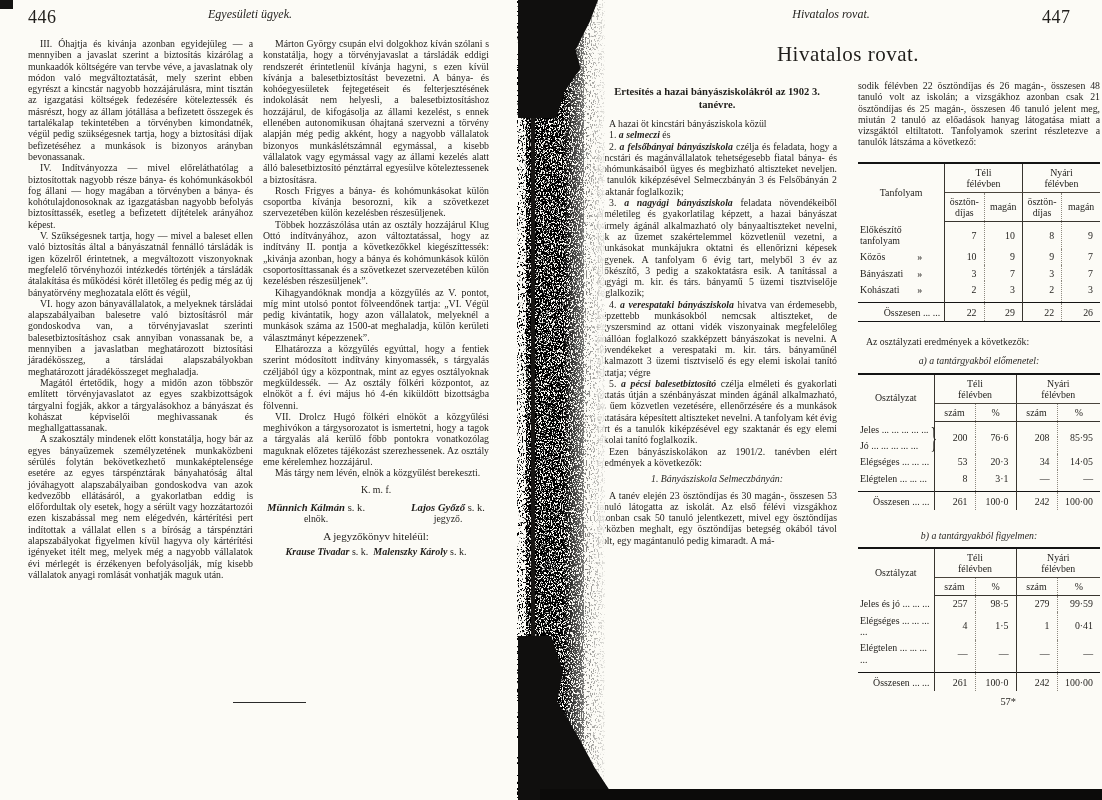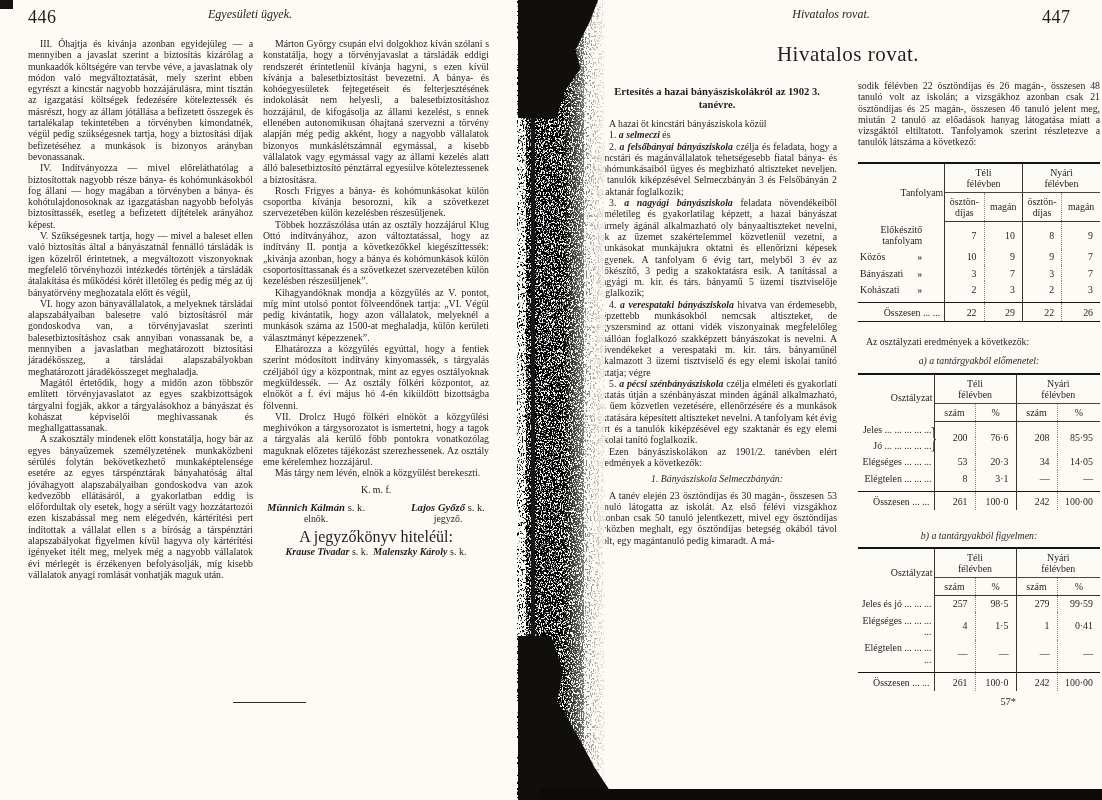--- a/index.html
+++ b/index.html
@@ -12,40 +12,40 @@
   
   .col{position:absolute;text-align:justify;font-size:9.8px;line-height:11.3px;}
   .para{margin:0;text-indent:12px;}
   .noind{text-indent:0;}
   .bi{font-style:italic;font-weight:bold;margin-top:26px;}
   
   .kmf{text-align:center;margin:5px 0 7px;text-indent:0;}
   .sigrow{display:flex;justify-content:space-between;padding:0 4px;font-size:10.6px;}
   .sigcol{text-align:center;}
   .role{text-align:center;font-size:9.8px;}
-  .attest{text-align:center;margin-top:7px;font-size:16px;}
+  .attest{text-align:center;margin-top:7px;font-size:11px;}
   .attestsigs{text-align:center;margin-top:3px;font-size:10px;}
   .end-rule{position:absolute;left:233px;top:702px;width:73px;border-top:1.4px solid #2a2a2a;}
   
   .rp-title{position:absolute;left:596px;top:42px;width:504px;text-align:center;
             font-size:21px;letter-spacing:.5px;}
   .art-head{margin:0 0 7px;font-size:10.6px;line-height:12.5px;font-weight:bold;
             text-align:center;text-indent:0;}
   .center-ital{text-align:center;font-style:italic;margin:5px 0;text-indent:0;}
   .note-line{margin:14px 0 0;text-indent:8px;}
   .sub-ital{text-align:center;font-style:italic;margin-top:8px;}
   
   .tbl{width:100%;border-collapse:collapse;border-top:2.6px solid #141414;
        font-size:9.9px;table-layout:fixed;margin-top:6px;}
   .tbl th{font-weight:normal;white-space:pre-line;text-align:center;padding:3px 1px;line-height:11px;}
   .tbl td{padding:2.5px 7px 2.5px 2px;text-align:right;}
   .tbl td.lbl{text-align:left;padding:2.5px 2px;position:relative;}
   .lbl-flex{display:flex;}
   .ditto{margin-left:auto;padding-right:20px;}
-  .tbl td.lbl,.tbl th.lblh{border-right:1px solid #39352f;text-align:right;}
+  .tbl td.lbl,.tbl th.lblh{border-right:1px solid #39352f;}
   .dot{border-left:1px dotted #8d887f;}
   .solid{border-left:1px solid #39352f;}
   .grp{border-bottom:1px solid #4a453d;}
   .gsep{border-right:1px solid #39352f;}
   .tbl thead tr:last-child th{border-bottom:1px solid #39352f;}
   .tbl tr.total td{border-top:1.7px solid #141414;padding-top:4px;}
   .tbl tr.lastbody td{padding-bottom:7px;}
   .tr-lbl{text-align:right !important;padding-right:4px !important;}
   .t1{border-bottom:1.4px solid #141414;}
   .bracecell{position:relative;}
@@ -113,21 +113,21 @@
 
   <div class="rp-title">Hivatalos rovat.</div>
 
   <div class="col" style="left:597px;top:86px;width:240px;">
     <h2 class="art-head"><span>Ertesítés a hazai bányásziskolákról az 1902 3.</span><br><span>tanévre.</span></h2>
     <p class="para">A hazai öt kincstári bányásziskola közül</p>
     <p class="para"><span>1. </span><span class="bi">a selmeczi</span><span> és</span></p>
     <p class="para"><span>2. </span><span class="bi">a felsőbányai bányásziskola</span><span> czélja és feladata, hogy a kincstári és magánvállalatok tehetségesebb fiatal bánya- és kohómunkásaiból ügyes és megbizható altiszteket neveljen. A tanulók kiképzésével Selmeczbányán 3 és Felsőbányán 2 szaktanár foglalkozik;</span></p>
     <p class="para"><span>3. </span><span class="bi">a nagyági bányásziskola</span><span> feladata növendékeiből elméletileg és gyakorlatilag képzett, a hazai bányászat bármely ágánál alkalmazható oly bányaaltiszteket nevelni, kik az űzemet szakértelemmel közvetlenül vezetni, a munkásokat munkájukra oktatni és ellenőrizni képesek legyenek. A tanfolyam 6 évig tart, melyből 3 év az előkészítő, 3 pedig a szakoktatásra esik. A tanítással a nagyági m. kir. és társ. bányamű 5 üzemi tisztviselője foglalkozik;</span></p>
     <p class="para"><span>4. </span><span class="bi">a verespataki bányásziskola</span><span> hivatva van érdemesebb, képzettebb munkásokból nemcsak altiszteket, de egyszersmind az ottani vidék viszonyainak megfelelőleg önállóan foglalkozó szakképzett bányászokat is nevelni. A növendékeket a verespataki m. kir. társ. bányaműnél alkalmazott 3 üzemi tisztviselő és egy elemi iskolai tanító oktatja; végre</span></p>
-    <p class="para"><span>5. </span><span class="bi">a pécsi szénbányásziskola</span><span> czélja elméleti és gyakorlati oktatás útján a szénbányászat minden ágánál alkalmazható, az űem közvetlen vezetésére, ellenőrzésére és a munkások oktatására képesített altiszteket nevelni. A tanfolyam két évig tart és a tanulók kiképzésével egy szaktanár és egy elemi iskolai tanító foglalkozik.</span></p>
+    <p class="para"><span>5. </span><span class="bi">a pécsi balesetbiztosító</span><span> czélja elméleti és gyakorlati oktatás útján a szénbányászat minden ágánál alkalmazható, az űem közvetlen vezetésére, ellenőrzésére és a munkások oktatására képesített altiszteket nevelni. A tanfolyam két évig tart és a tanulók kiképzésével egy szaktanár és egy elemi iskolai tanító foglalkozik.</span></p>
     <p class="para">Ezen bányásziskolákon az 1901/2. tanévben elért eredmények a következők:</p>
     <div class="center-ital">1. Bányásziskola Selmeczbányán:</div>
     <p class="para">A tanév elején 23 ösztöndíjas és 30 magán-, összesen 53 tanuló látogatta az iskolát. Az első félévi vizsgákhoz azonban csak 50 tanuló jelentkezett, mivel egy ösztöndíjas évközben meghalt, egy ösztöndíjas betegség okából távol volt, egy magántanuló pedig kimaradt. A má-</p>
   </div>
 
   <div class="col" style="left:858px;top:80px;width:242px;">
     <p class="para noind">sodik félévben 22 ösztöndíjas és 26 magán-, összesen 48 tanuló volt az iskolán; a vizsgákhoz azonban csak 21 ösztöndíjas és 25 magán-, összesen 46 tanuló jelent meg, miután 2 tanuló az előadások hanyag látogatása miatt a vizsgáktól eltiltatott. Tanfolyamok szerint részletezve a tanulók látszáma a következő:</p>
 
     <table class="tbl t1" style="margin-top:14px;">
       <colgroup>

